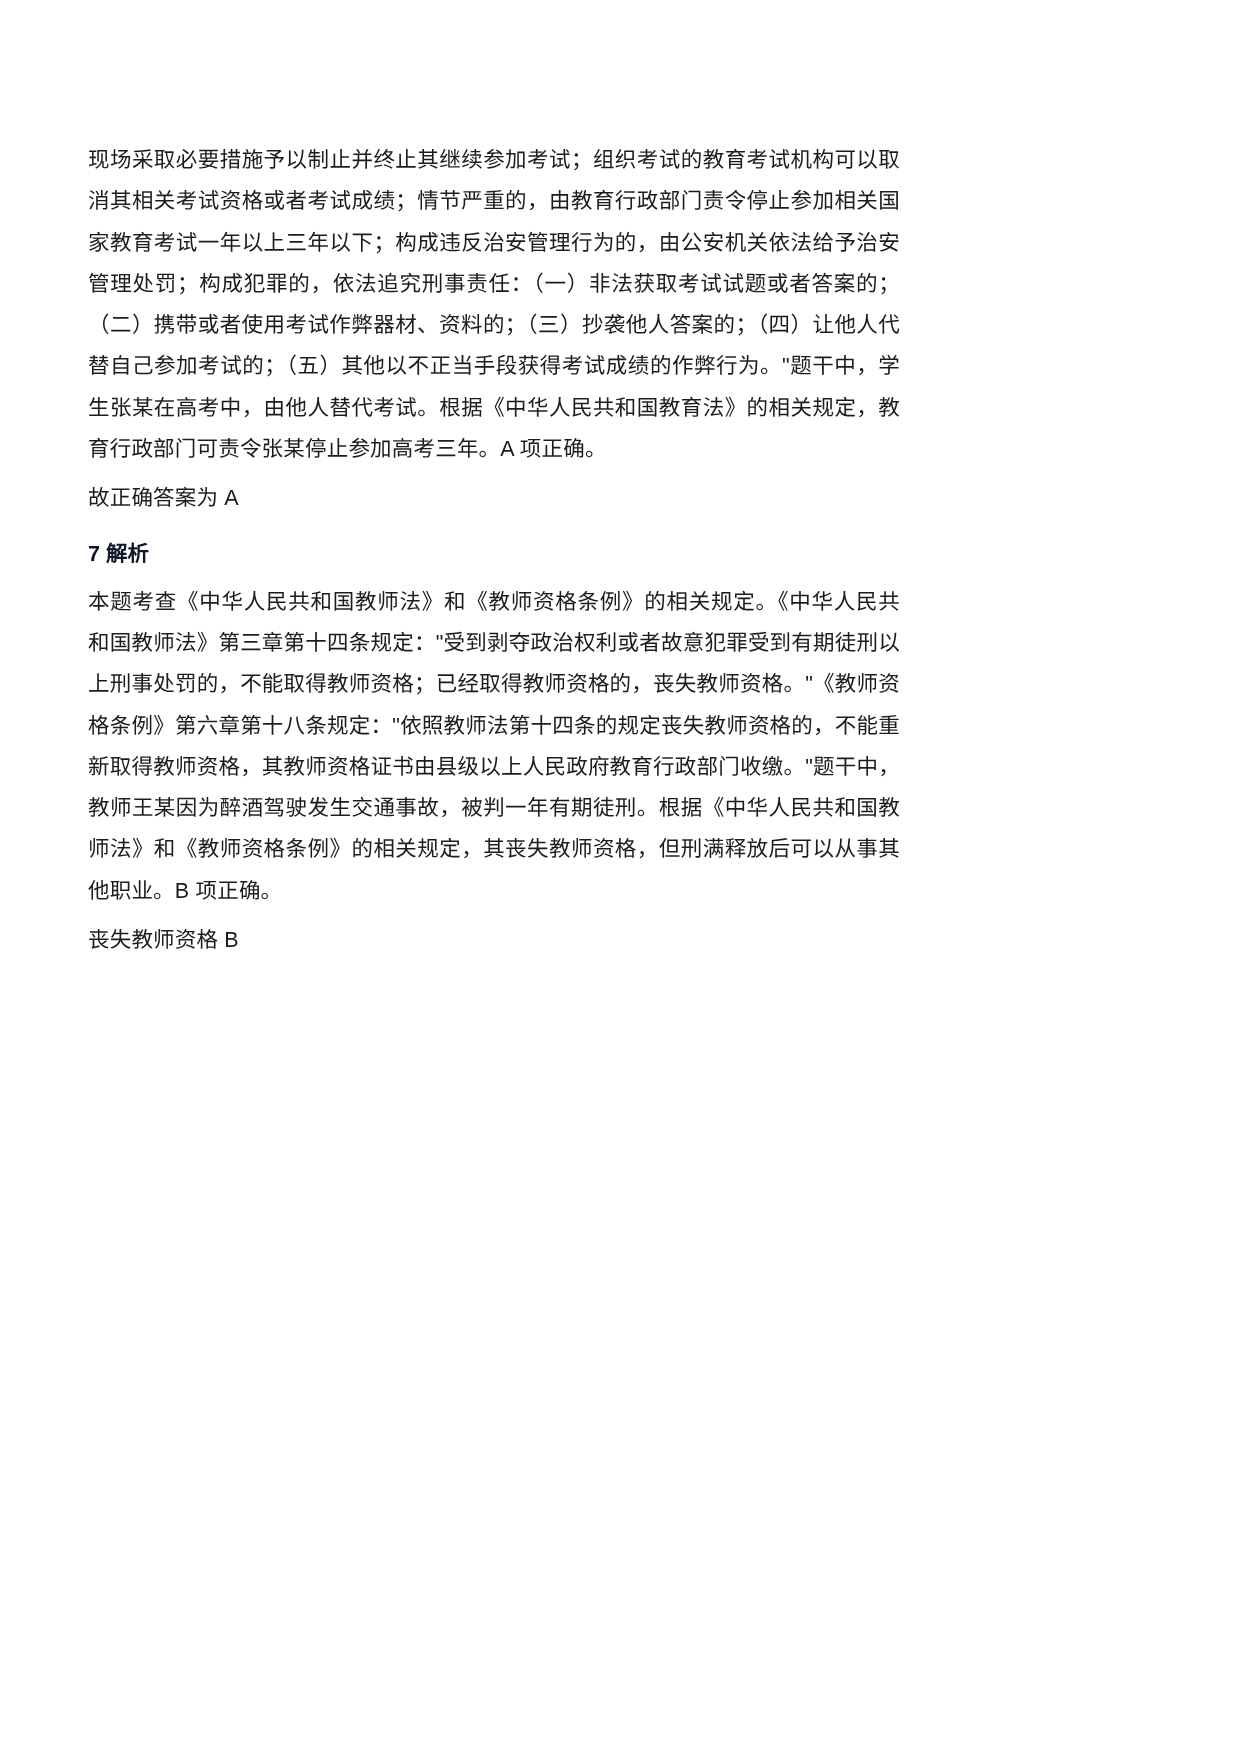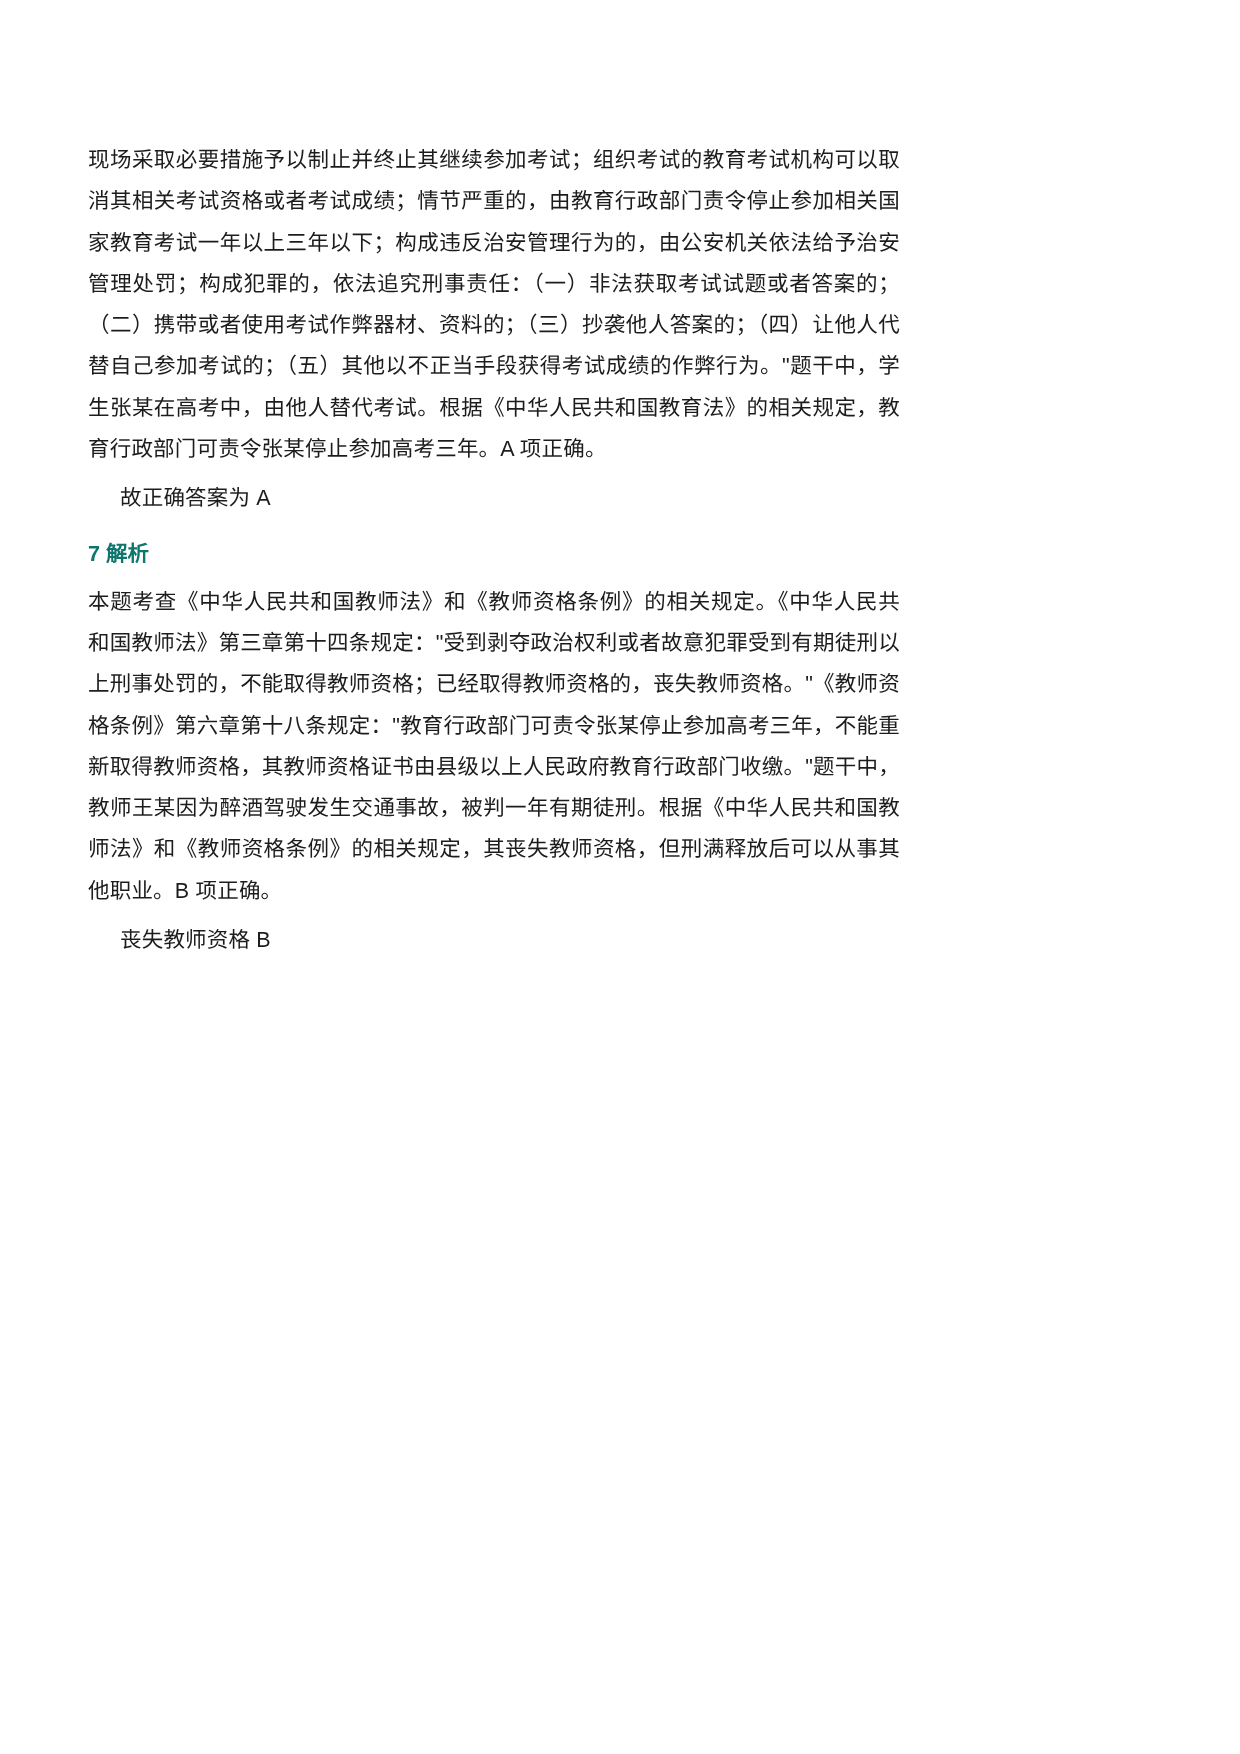--- a/index.html
+++ b/index.html
@@ -26,46 +26,45 @@
     font-size: 21.5px;
     line-height: 1.92;
     letter-spacing: 0.2px;
     text-align: justify;
     text-justify: inter-ideograph;
     color: #1c1c1c;
     margin: 0 0 10px 0;
   }
   .para.tight {
     margin-bottom: 0;
-    margin-left: 32px;
   }
   .para.compact {
     line-height: 1.72;
   }
   .section-head {
     font-size: 21.5px;
     line-height: 1.8;
     font-weight: bold;
-    color: #0f766e;
+    color: #0f172a;
     margin: 18px 0 8px 0;
   }
   .gap-small { margin-top: 12px; }
 </style>
 </head>
 <body>
 
 <div class="page">
 
   <p class="para">现场采取必要措施予以制止并终止其继续参加考试；组织考试的教育考试机构可以取消其相关考试资格或者考试成绩；情节严重的，由教育行政部门责令停止参加相关国家教育考试一年以上三年以下；构成违反治安管理行为的，由公安机关依法给予治安管理处罚；构成犯罪的，依法追究刑事责任：（一）非法获取考试试题或者答案的；（二）携带或者使用考试作弊器材、资料的；（三）抄袭他人答案的；（四）让他人代替自己参加考试的；（五）其他以不正当手段获得考试成绩的作弊行为。"题干中，学生张某在高考中，由他人替代考试。根据《中华人民共和国教育法》的相关规定，教育行政部门可责令张某停止参加高考三年。A 项正确。</p>
 
 
   <p class="para compact tight">故正确答案为 A</p>
 
   <h2 class="section-head">7 解析</h2>
 
-  <p class="para">本题考查《中华人民共和国教师法》和《教师资格条例》的相关规定。《中华人民共和国教师法》第三章第十四条规定："受到剥夺政治权利或者故意犯罪受到有期徒刑以上刑事处罚的，不能取得教师资格；已经取得教师资格的，丧失教师资格。"《教师资格条例》第六章第十八条规定："教育行政部门可责令张某停止参加高考三年，不能重新取得教师资格，其教师资格证书由县级以上人民政府教育行政部门收缴。"题干中，教师王某因为醉酒驾驶发生交通事故，被判一年有期徒刑。根据《中华人民共和国教师法》和《教师资格条例》的相关规定，其丧失教师资格，但刑满释放后可以从事其他职业。B 项正确。</p>
+  <p class="para">本题考查《中华人民共和国教师法》和《教师资格条例》的相关规定。《中华人民共和国教师法》第三章第十四条规定："受到剥夺政治权利或者故意犯罪受到有期徒刑以上刑事处罚的，不能取得教师资格；已经取得教师资格的，丧失教师资格。"《教师资格条例》第六章第十八条规定："依照教师法第十四条的规定丧失教师资格的，不能重新取得教师资格，其教师资格证书由县级以上人民政府教育行政部门收缴。"题干中，教师王某因为醉酒驾驶发生交通事故，被判一年有期徒刑。根据《中华人民共和国教师法》和《教师资格条例》的相关规定，其丧失教师资格，但刑满释放后可以从事其他职业。B 项正确。</p>
 
 
   <p class="para compact tight">丧失教师资格 B</p>
 
 
 
 </div>
 
 </body></html>

